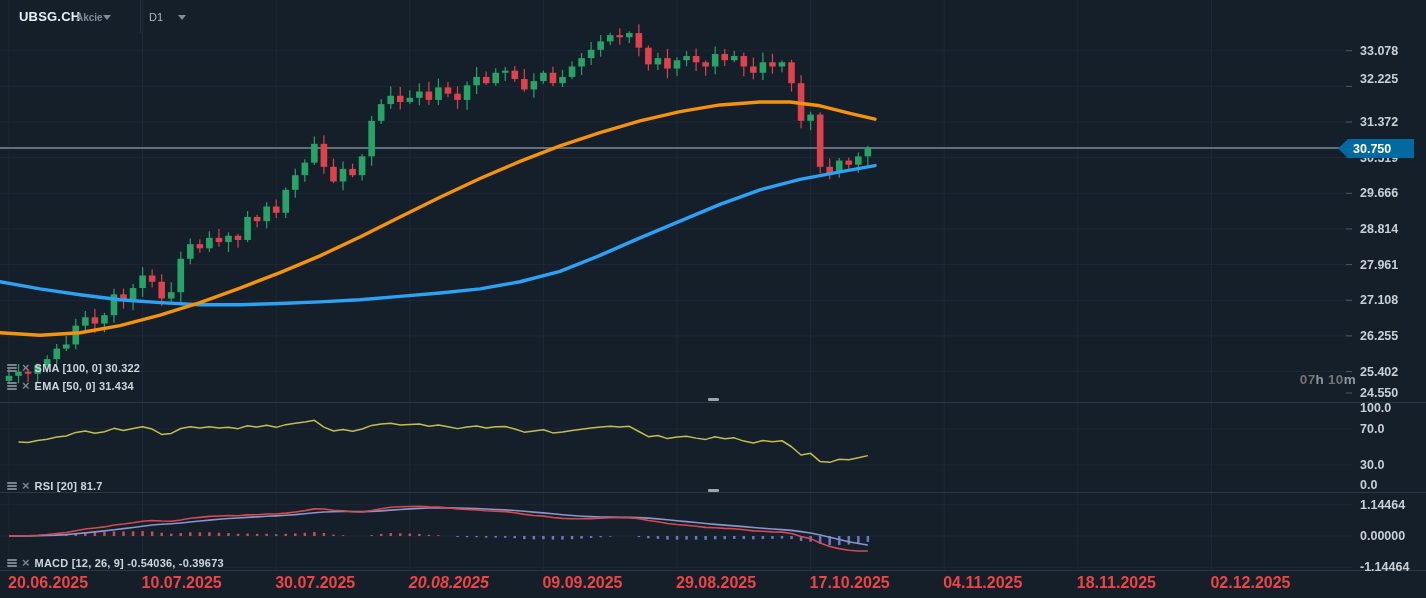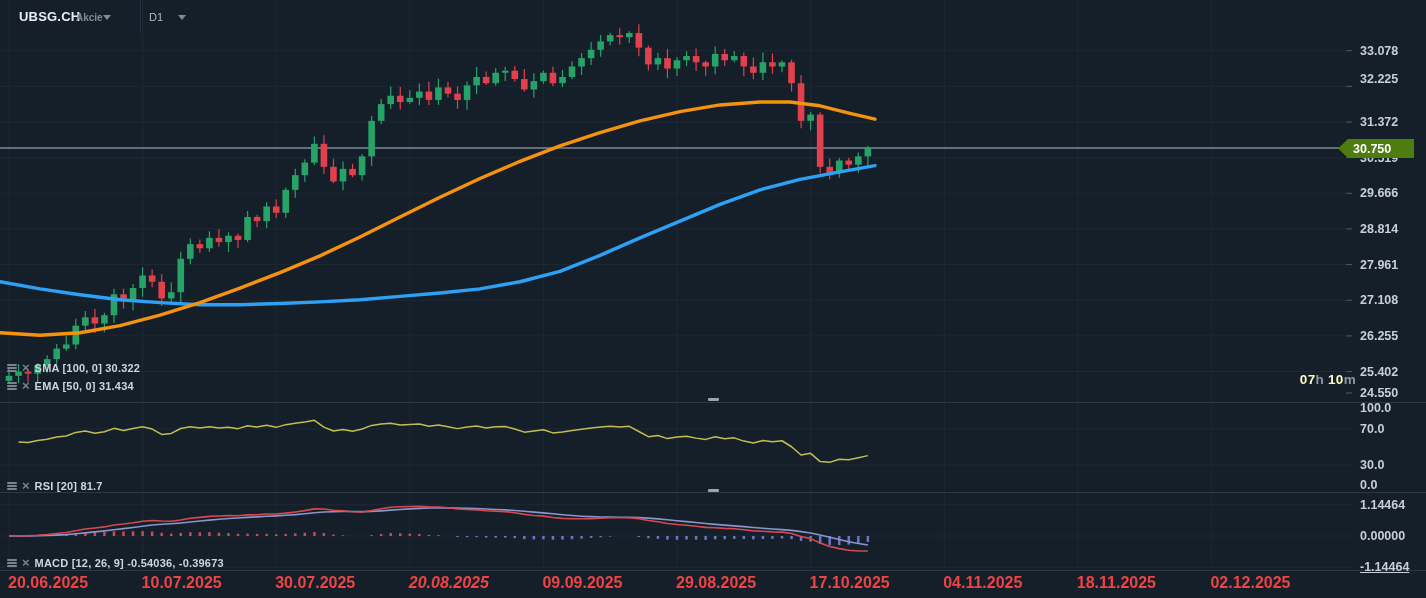--- a/index.html
+++ b/index.html
@@ -18,26 +18,26 @@
   .tf{position:absolute;left:149px;top:11px;font-size:11px;font-weight:400;color:#aeb9c4;}
   
   .legend{position:absolute;display:flex;align-items:center;gap:5px;height:14px;z-index:5;}
   .icon-settings{display:inline-flex;flex-direction:column;justify-content:space-between;width:10px;height:8px;cursor:pointer;}
   .icon-settings i{display:block;height:2px;background:#79848f;border-radius:1px;}
   .icon-x{color:#79848f;font-size:13px;font-weight:700;line-height:10px;cursor:pointer;}
   .ltxt{font-size:11px;font-weight:700;color:#cdd5dc;white-space:pre;letter-spacing:.2px;}
   
   .ylab{position:absolute;transform:translateY(-50%);font-size:12.5px;font-weight:700;color:#c8cfd6;white-space:nowrap;}
   .xlab{position:absolute;top:574px;font-size:16px;font-weight:700;color:#ef4444;white-space:nowrap;}
-  #price-tag{position:absolute;left:1338px;top:139px;width:76px;height:19px;background:#4d7c0f;z-index:6;
+  #price-tag{position:absolute;left:1338px;top:139px;width:76px;height:19px;background:#0369a1;z-index:6;
              clip-path:polygon(10px 0%,100% 0%,100% 100%,10px 100%,0% 50%);
              display:flex;align-items:center;}
   #price-tag span{padding-left:15px;font-size:12.5px;font-weight:700;color:#ffffff;}
   #countdown{position:absolute;top:372px;right:70px;font-size:13.5px;font-weight:700;letter-spacing:.3px;}
-  #countdown .o{color:#fef9c3;}
+  #countdown .o{color:#737373;}
   #countdown .g{color:#8b97a2;}
   .handle{position:absolute;left:708px;width:11px;height:3px;background:#9aa5ae;border-radius:1px;z-index:4;cursor:row-resize;}
 </style>
 </head>
 <body>
 
 <div id="app">
 
   <svg id="svg" width="1426" height="598">
       <line x1="9" x2="9" y1="0" y2="570" stroke="#1e2935" stroke-width="1"></line>
@@ -412,21 +412,21 @@
       <div class="ylab" style="left: 1360px; top: 300.236px;">27.108</div>
       <div class="ylab" style="left: 1360px; top: 335.891px;">26.255</div>
       <div class="ylab" style="left: 1360px; top: 371.546px;">25.402</div>
       <div class="ylab" style="left: 1360px; top: 393px;">24.550</div>
       <div class="ylab" style="left: 1360px; top: 408px;">100.0</div>
       <div class="ylab" style="left: 1360px; top: 429px;">70.0</div>
       <div class="ylab" style="left: 1360px; top: 465px;">30.0</div>
       <div class="ylab" style="left: 1360px; top: 485px;">0.0</div>
       <div class="ylab" style="left: 1360px; top: 504.751px;">1.14464</div>
       <div class="ylab" style="left: 1360px; top: 536px;">0.00000</div>
-      <div class="ylab" style="left: 1360px; top: 567.249px; text-decoration: underline;">-1.14464</div>
+      <div class="ylab" style="left: 1360px; top: 567.249px;">-1.14464</div>
     </div>
   <div id="x-axis">
       <div class="xlab" style="left: 8px;">20.06.2025</div>
       <div class="xlab" style="left: 141.6px;">10.07.2025</div>
       <div class="xlab" style="left: 275.2px;">30.07.2025</div>
       <div class="xlab" style="left: 408.8px; font-style: italic;">20.08.2025</div>
       <div class="xlab" style="left: 542.4px;">09.09.2025</div>
       <div class="xlab" style="left: 676px;">29.08.2025</div>
       <div class="xlab" style="left: 809.6px;">17.10.2025</div>
       <div class="xlab" style="left: 943.2px;">04.11.2025</div>

